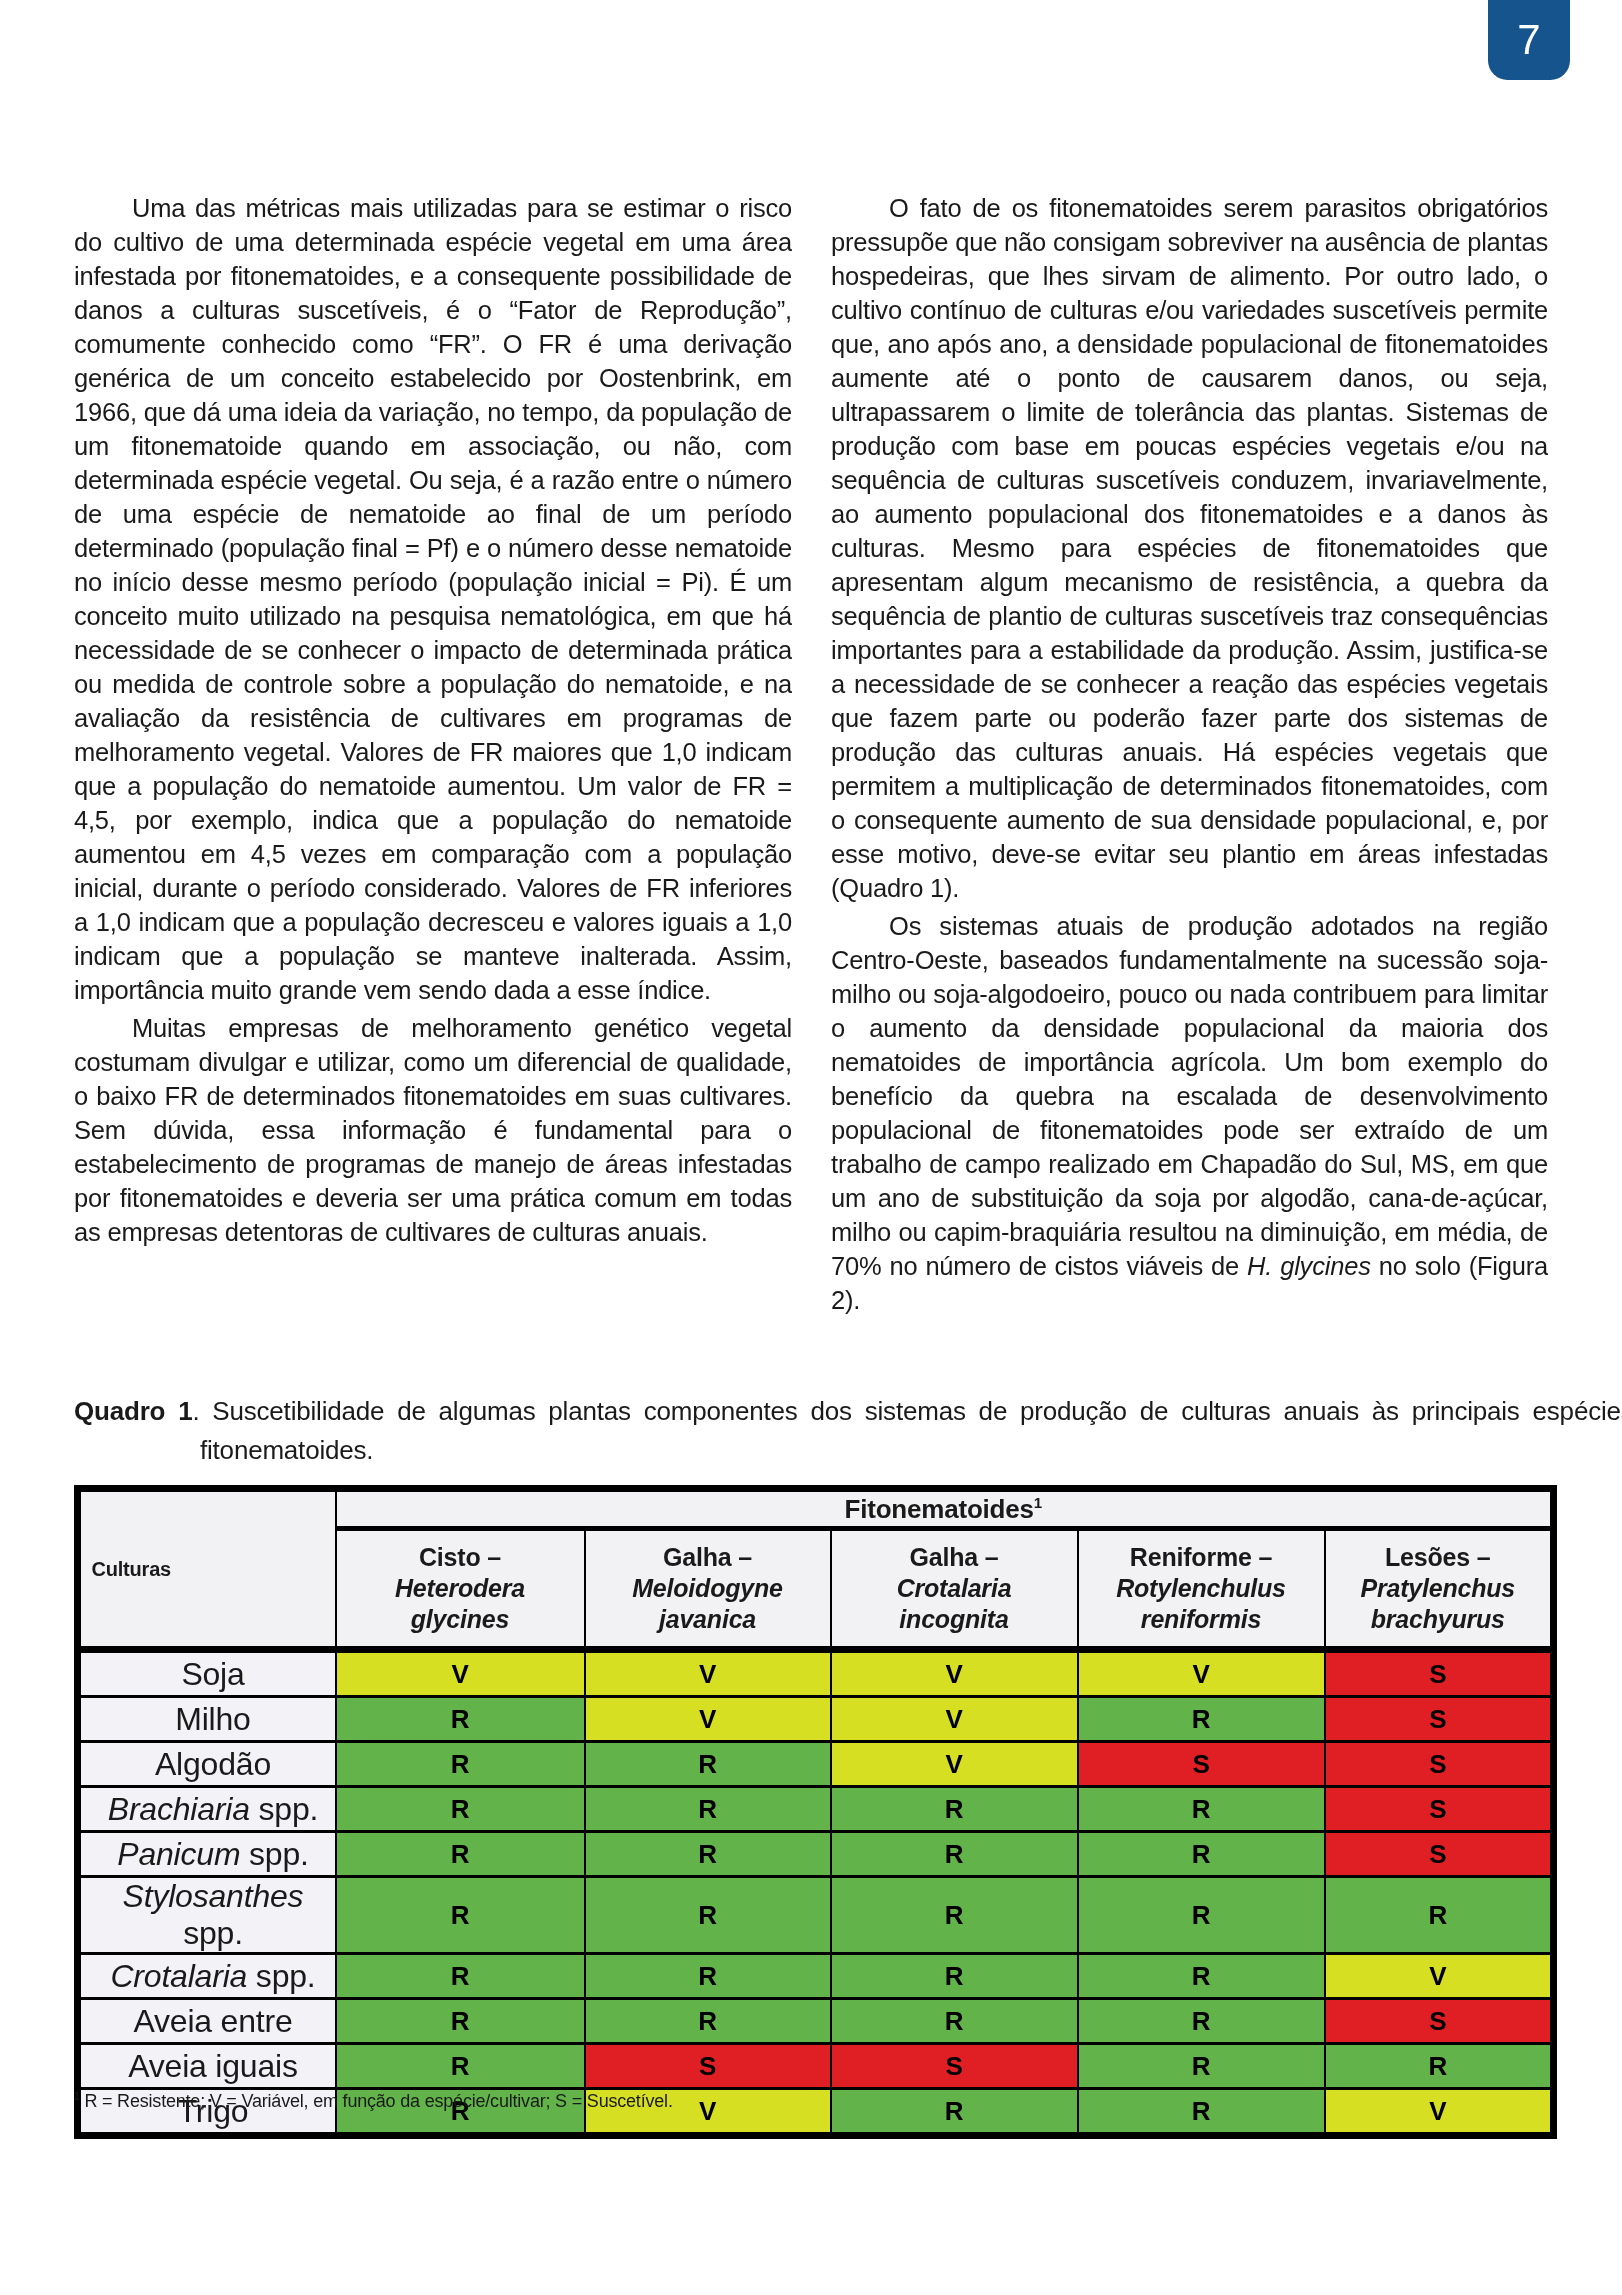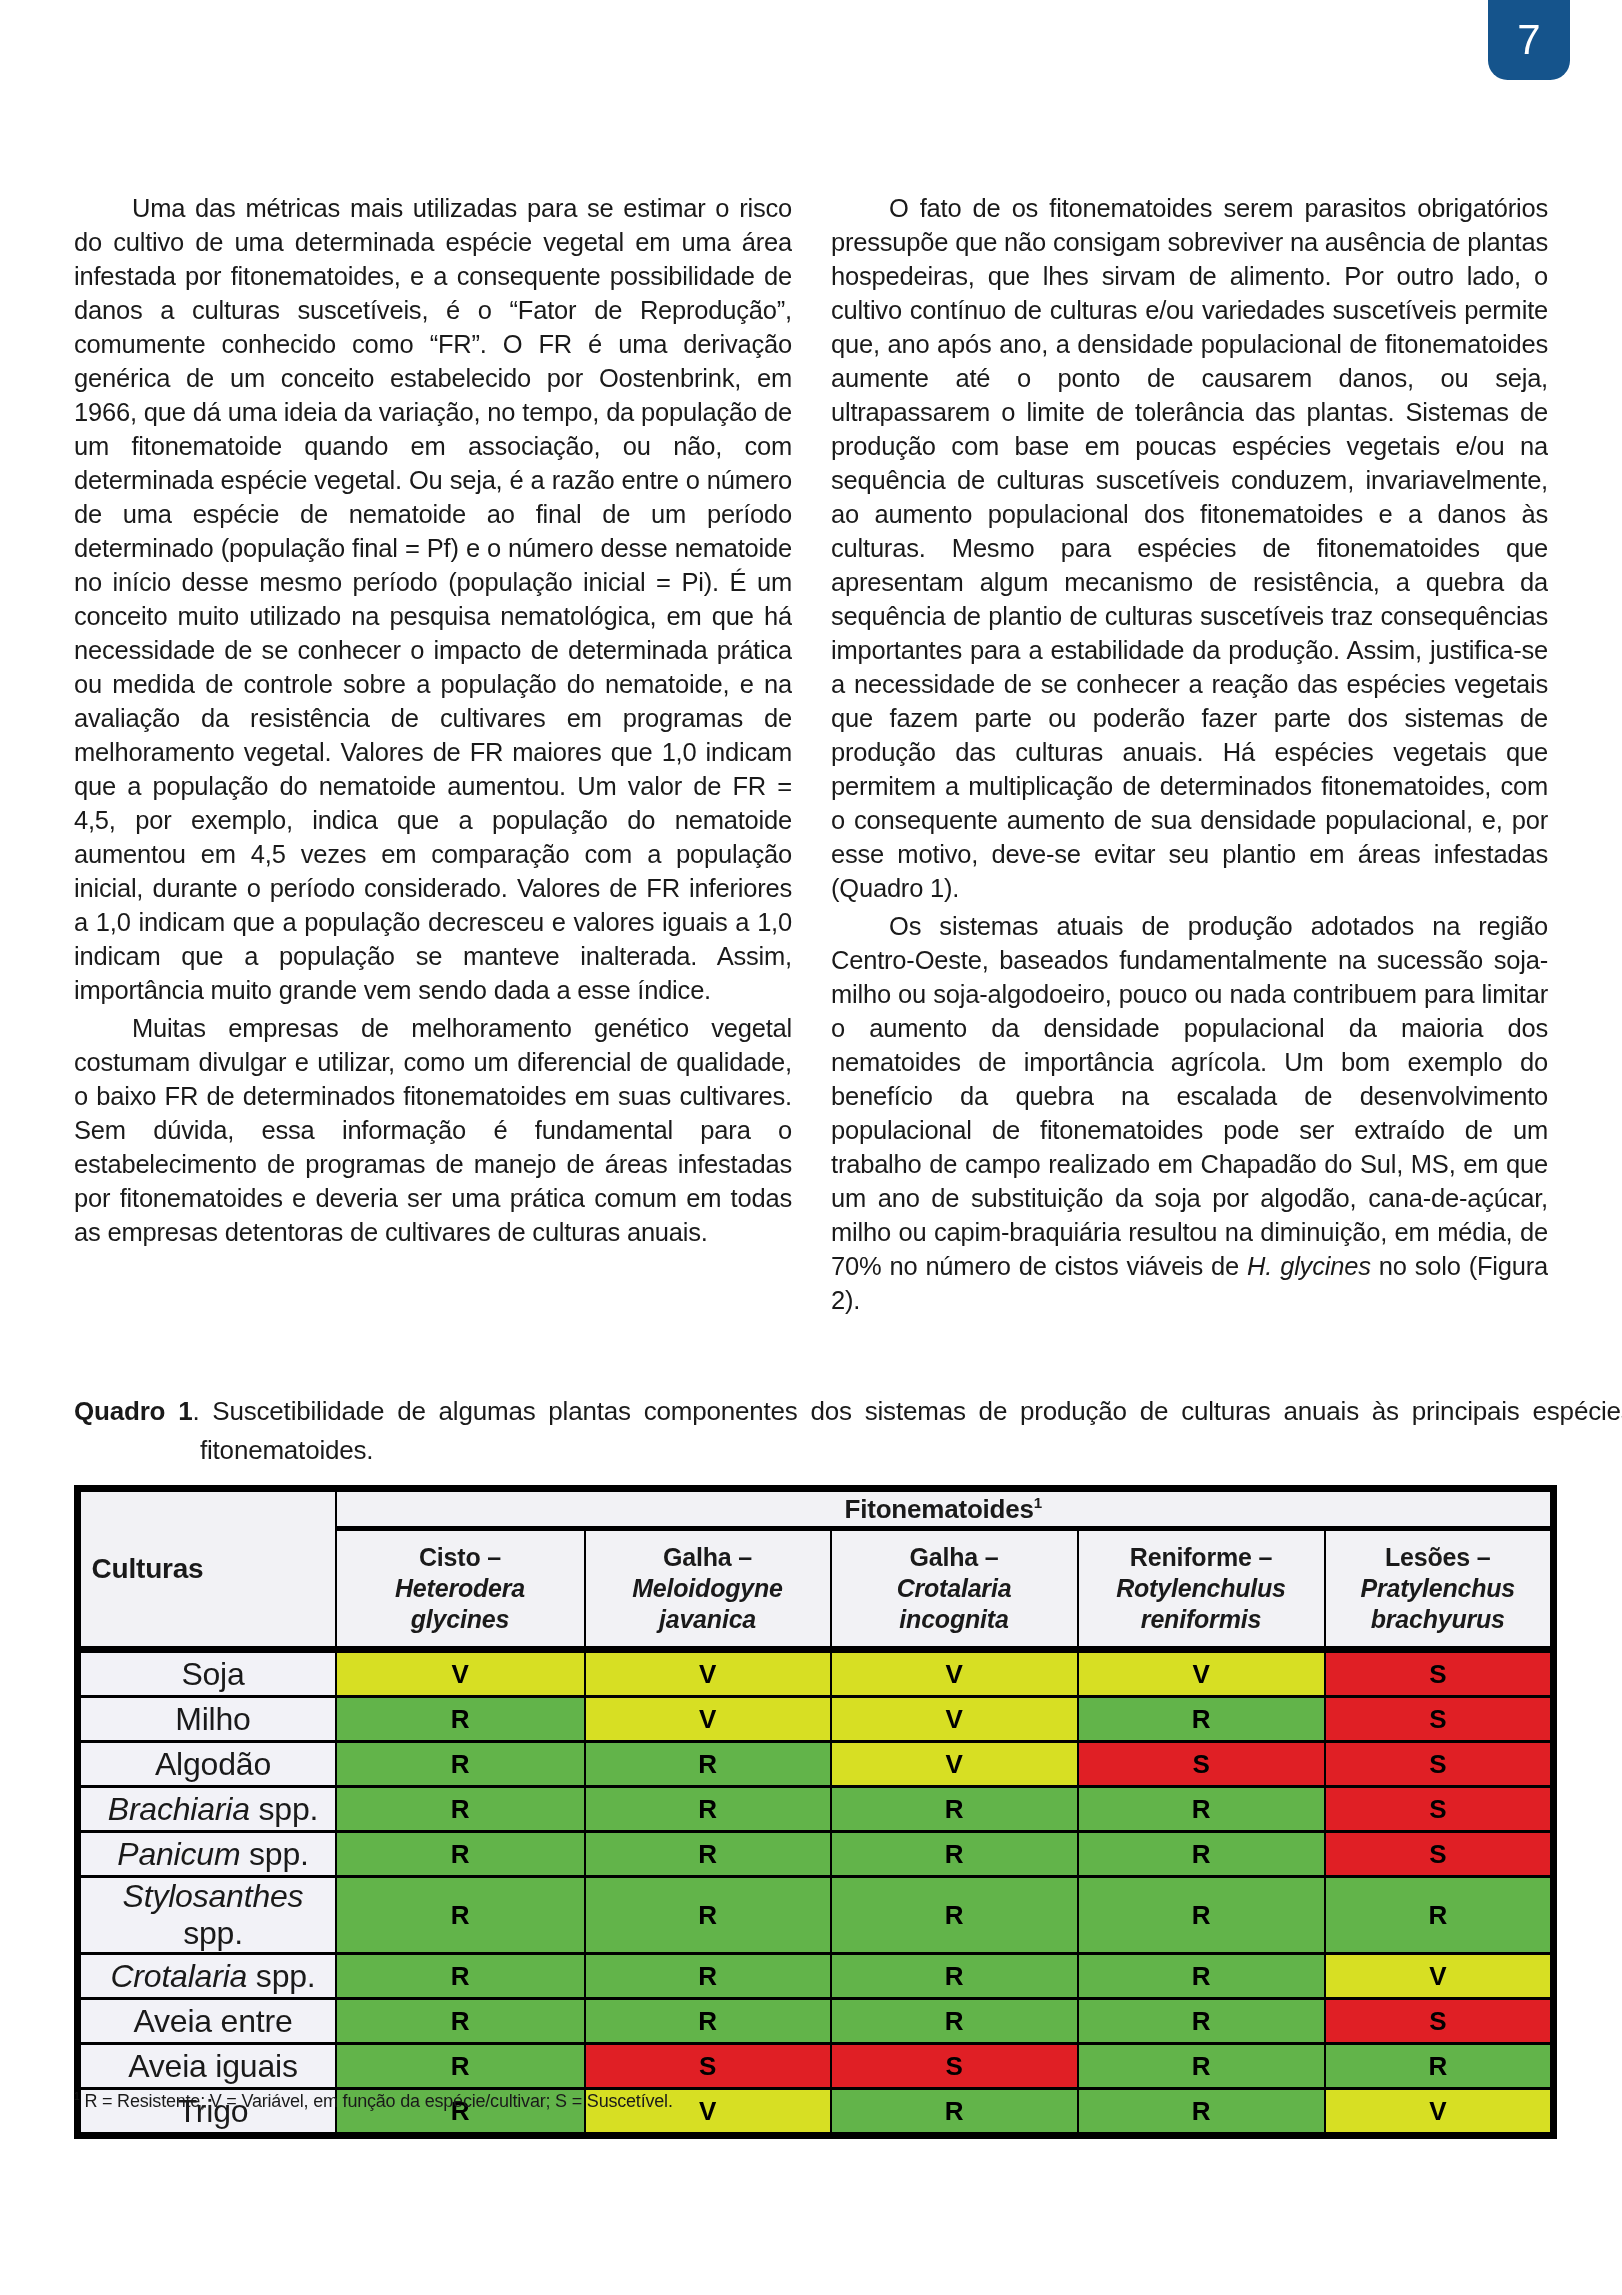--- a/index.html
+++ b/index.html
@@ -33,21 +33,21 @@
   
   .quadro{
     position:absolute;left:74px;top:1485px;width:1475px;
     border-collapse:collapse;table-layout:fixed;
     font-size:25px;letter-spacing:-0.2px;
   }
   .quadro th,.quadro td{border:2.6px solid #000;padding:0;}
   .quadro{border:7.2px solid #000;}
   th.corner{
     background:var(--header-bg);text-align:left;vertical-align:middle;
-    padding-left:10.5px;font-weight:700;font-size:28px;
+    padding-left:10.5px;font-weight:700;font-size:20px;
   }
   th.group{
     background:var(--header-bg);height:34px;font-weight:700;font-size:26px;
     border-bottom-width:5.2px;vertical-align:middle;
   }
   tr.species th{
     background:var(--header-bg);height:115px;font-weight:700;font-size:25px;
     border-bottom-width:7.2px;vertical-align:middle;line-height:31px;padding:0 25px;
   }
   tr.species th i{font-style:italic;display:block;}

